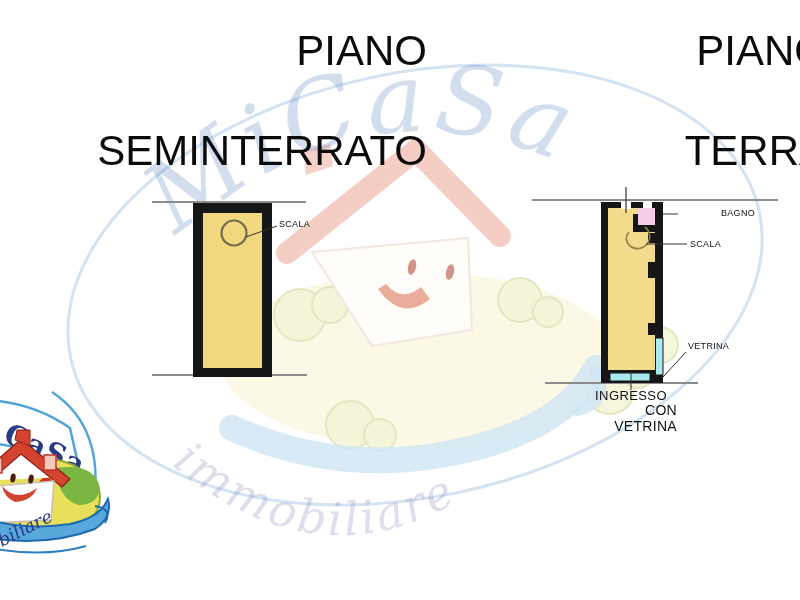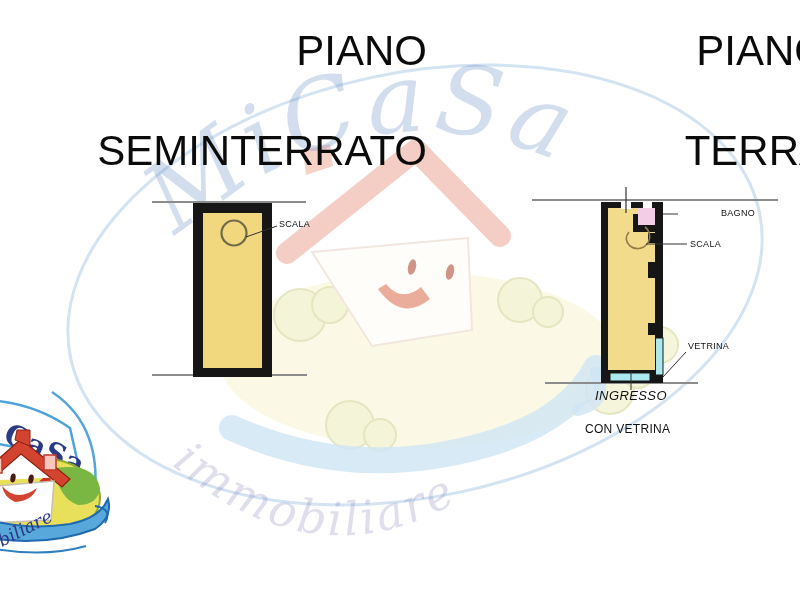--- a/index.html
+++ b/index.html
@@ -9,22 +9,22 @@
   .layer{position:absolute;left:0;top:0;width:800px;height:600px;}
   .title{position:absolute;top:26px;width:400px;text-align:right;color:#0b0b0b;
          font-size:42px;line-height:50px;font-weight:400;letter-spacing:0px;white-space:pre-line;}
   #title-left{left:27px;}
   #title-right{left:427px;}
   .plan-label{position:absolute;color:#111;font-size:9px;letter-spacing:0.3px;z-index:4;}
   .lbl-scala-sx{left:279px;top:219px;}
   .lbl-bagno{left:681px;top:208px;margin-left:40px;}
   .lbl-scala-dx{left:690px;top:239px;}
   .lbl-vetrina{left:688px;top:341px;}
-  .lbl-ingresso{left:585px;top:388px;width:92px;text-align:center;font-size:13px;letter-spacing:0.4px;font-style:italic;}
-  .lbl-ingresso-sub{left:585px;top:402px;width:92px;text-align:left;font-size:12px;margin-top:20px;}.z2{z-index:2}.z3{z-index:3}.z5{z-index:5}
+  .lbl-ingresso{left:585px;top:388px;width:92px;text-align:center;font-size:13px;letter-spacing:0.4px;}
+  .lbl-ingresso-sub{left:585px;top:402px;width:92px;text-align:right;font-size:14px;}.z2{z-index:2}.z3{z-index:3}.z5{z-index:5}
 </style>
 </head>
 <body>
 
 <div id="canvas">
 
   <svg class="layer" width="800" height="600" viewBox="0 0 800 600" aria-hidden="true">
 
     <ellipse cx="415" cy="285" rx="352" ry="212" fill="none" stroke="#d3e3f2" stroke-width="3" transform="rotate(-12 415 285)"></ellipse>
 

